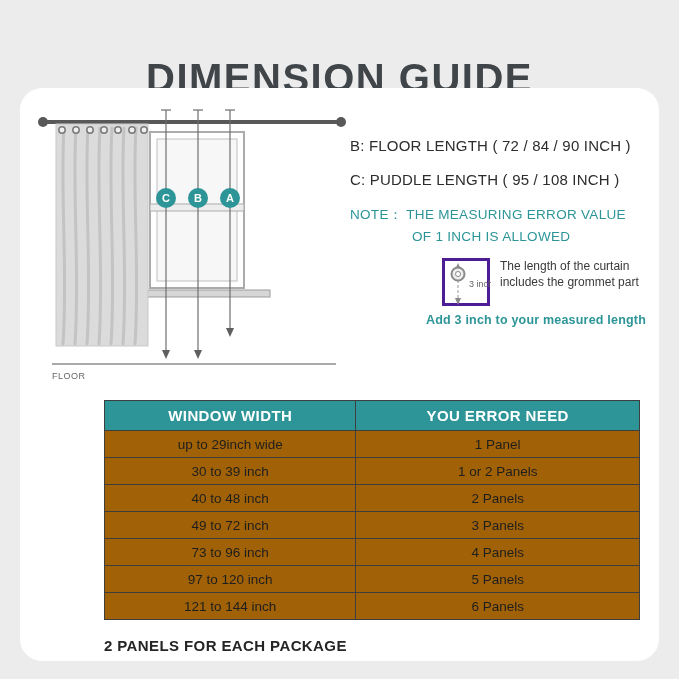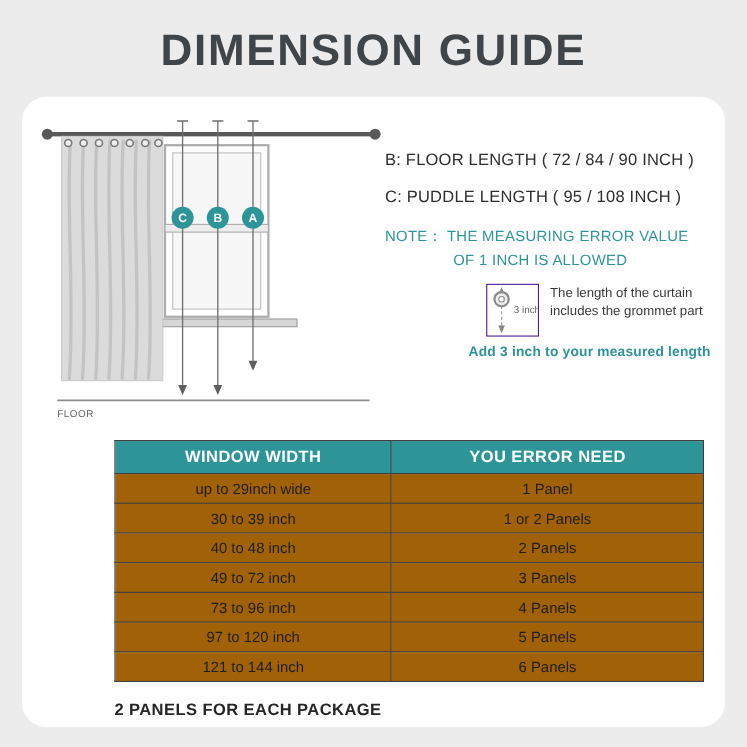--- a/index.html
+++ b/index.html
@@ -5,34 +5,34 @@
   :root{ --accent:#2D9598; --tbl-border:#3E3E3E; }
   *{ box-sizing:border-box; margin:0; padding:0; }
   html,body{ width:679px; height:679px; }
   body{
     background:#ECECEC;
     font-family:"Liberation Sans","DejaVu Sans",sans-serif;
     position:relative; overflow:hidden;
   }
   .title{
     padding-top:24px; text-align:center;
-    font-size:40px; font-weight:800; color:#40454A; letter-spacing:1.5px;
+    font-size:40px; font-weight:800; color:#40454A; letter-spacing:1.5px;margin-top:32px;
   }
   .card{
     position:absolute; left:20px; top:88px; width:639px; height:573px;
     background:#FFFFFF; border-radius:22px;
   }
   .diagram{ position:absolute; left:16px; top:14px; }
 
   .info{ position:absolute; left:330px; top:48px; width:308px; }
   .length-line{ font-size:15px; color:#2D2D2D; line-height:19px; margin-bottom:15px; white-space:nowrap; letter-spacing:0.2px; }
   .note{ margin-top:12px; color:var(--accent); font-size:13.5px; line-height:1.62; letter-spacing:0.3px; }
   .note-line2{ padding-left:62px; }
   .grommet-row{ display:flex; gap:10px; margin-top:10px; margin-left:92px; align-items:flex-start; }
-  .grommet-box{ width:48px; height:48px; border:1px solid #4c1d95; background:#FFF; flex:0 0 auto; }
+  .grommet-box{ width:48px; height:48px; border:3px solid #4c1d95; background:#FFF; flex:0 0 auto; }
   .grommet-desc{ font-size:12px; color:#3A3A3A; line-height:1.38; width:158px; }
   .tip{ margin-top:7px; margin-left:64px; font-size:12.5px; color:var(--accent); font-weight:600; letter-spacing:0.2px;text-align:center; }
 
   .table-wrap{ position:absolute; left:84px; top:312px; width:536px; }
   table{ width:100%; border-collapse:collapse; table-layout:fixed; }
   col.col1{ width:47%; } col.col2{ width:53%; }
   th{
     background:var(--accent); color:#FFF; font-size:15px; font-weight:bold;
     height:30px; border:1px solid var(--tbl-border); letter-spacing:0.4px;
   }

